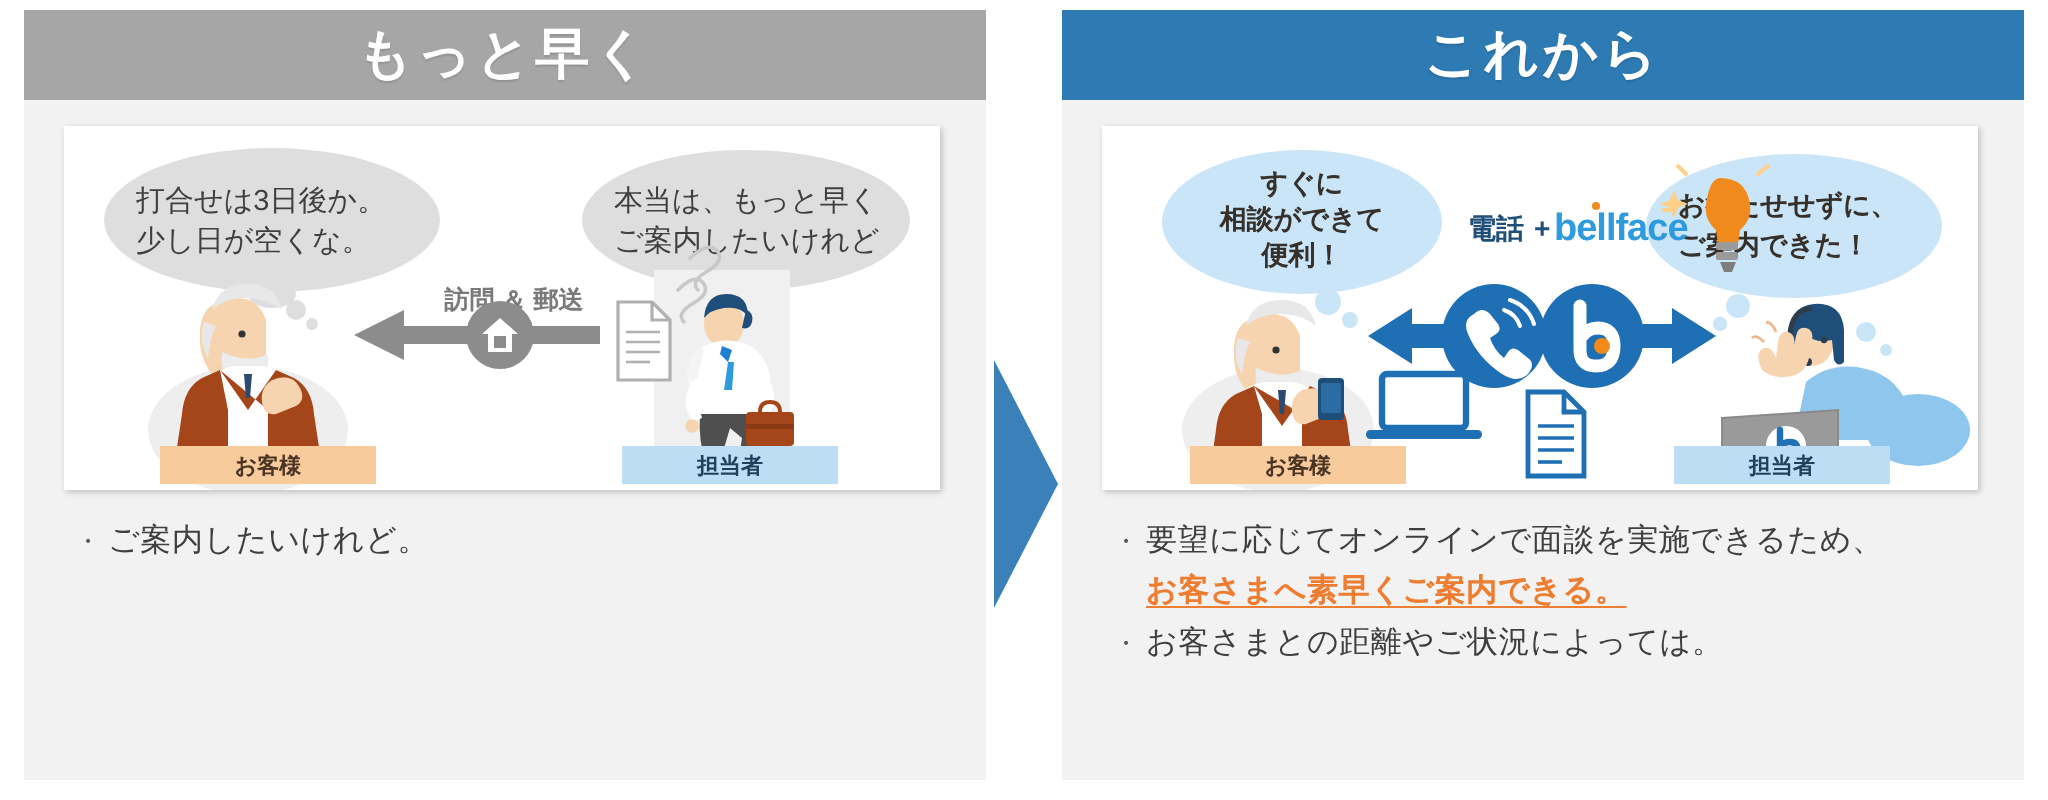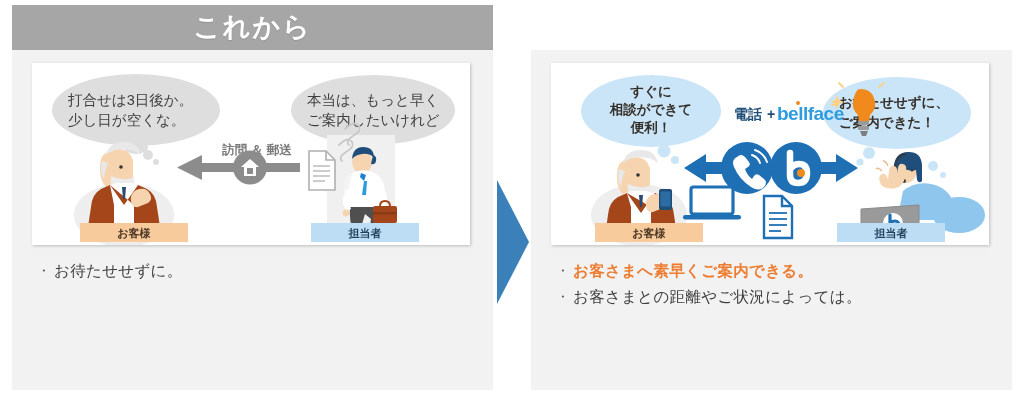--- a/index.html
+++ b/index.html
@@ -54,36 +54,37 @@
     letter-spacing:.3px;
   }
   .bullet .dot{
     width:20px;flex:0 0 20px;text-align:center;
     font-size:13px;line-height:25px;color:#5a5a5a;
   }
   .bullet .txt{flex:1;}
   .bullet .txt .l2{display:block;}
   .hl{
     color:#ed7d31;font-weight:bold;
+    text-decoration:underline;
     text-underline-offset:3px;
   }
 
   
   .chevron{
     position:absolute;left:493px;top:178px;
     width:38px;height:128px;
   }
 </style>
 </head>
 <body>
 
 <div class="slide">
 
   <div class="panel left">
-    <div class="panel-header">これから</div>
+    <div class="panel-header">もっと早く</div>
 
     <div class="panel-body">
 
       <div class="illus">
         <svg viewBox="0 0 438 182" xmlns="http://www.w3.org/2000/svg">
 
           <ellipse cx="104" cy="47" rx="84" ry="36" fill="#dedede"></ellipse>
           <ellipse cx="104" cy="84" rx="12" ry="7" fill="#dedede"></ellipse>
           <circle cx="116" cy="92" r="5" fill="#dedede"></circle>
           <circle cx="124" cy="99" r="3" fill="#dedede"></circle>
@@ -164,35 +165,36 @@
 
           <rect x="279" y="160" width="108" height="19" fill="#bdddf4"></rect>
           <text x="333" y="173.5" text-anchor="middle" font-family="'Liberation Sans',sans-serif" font-size="11" font-weight="bold" fill="#1f3f5c">担当者</text>
         </svg>
       </div>
 
       <div class="bullets">
         <div class="bullet">
           <span class="dot">・</span>
           <span class="txt">
-            <span class="l2">お待たせせずに。</span>
+            <span class="l2">ご案内したいけれど。</span>
           </span>
         </div>
       </div>
 
     </div>
   </div>
 
   <div class="chevron">
     <svg viewBox="0 0 38 128" xmlns="http://www.w3.org/2000/svg">
       <path d="M4 2 L36 64 L4 126 Z" fill="#3b80b8"></path>
     </svg>
   </div>
 
   <div class="panel right">
+    <div class="panel-header">これから</div>
 
     <div class="panel-body">
 
       <div class="illus">
         <svg viewBox="0 0 438 182" xmlns="http://www.w3.org/2000/svg">
 
           <ellipse cx="100" cy="48" rx="70" ry="36" fill="#cbe5f8"></ellipse>
           <circle cx="113" cy="88" r="6.5" fill="#cbe5f8"></circle>
           <circle cx="124" cy="97" r="4" fill="#cbe5f8"></circle>
           <text x="100" y="33" text-anchor="middle" font-family="'Liberation Sans',sans-serif" font-size="13.5" font-weight="bold" fill="#36302b">すぐに</text>
@@ -298,20 +300,21 @@
 
           <rect x="286" y="160" width="108" height="19" fill="#bdddf4"></rect>
           <text x="340" y="173.5" text-anchor="middle" font-family="'Liberation Sans',sans-serif" font-size="11" font-weight="bold" fill="#1f3f5c">担当者</text>
         </svg>
       </div>
 
       <div class="bullets">
         <div class="bullet">
           <span class="dot">・</span>
           <span class="txt">
+            <span>要望に応じてオンラインで面談を実施できるため、</span>
             <span class="l2 hl">お客さまへ素早くご案内できる。</span>
           </span>
         </div>
         <div class="bullet">
           <span class="dot">・</span>
           <span class="txt">
             <span>お客さまとの距離やご状況によっては。</span>
           </span>
         </div>
       </div>

